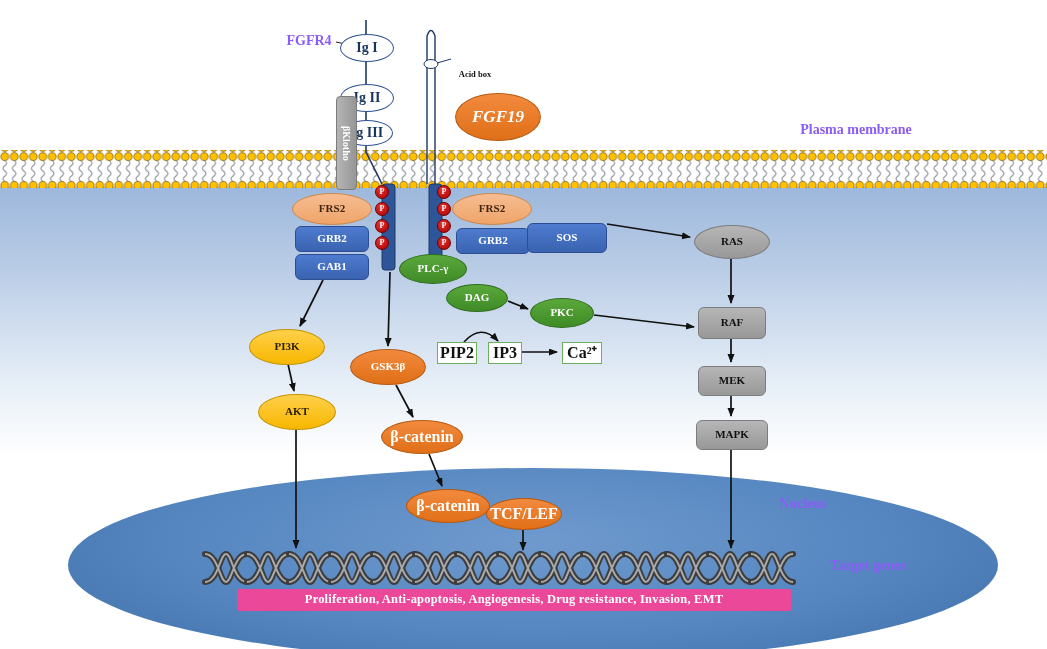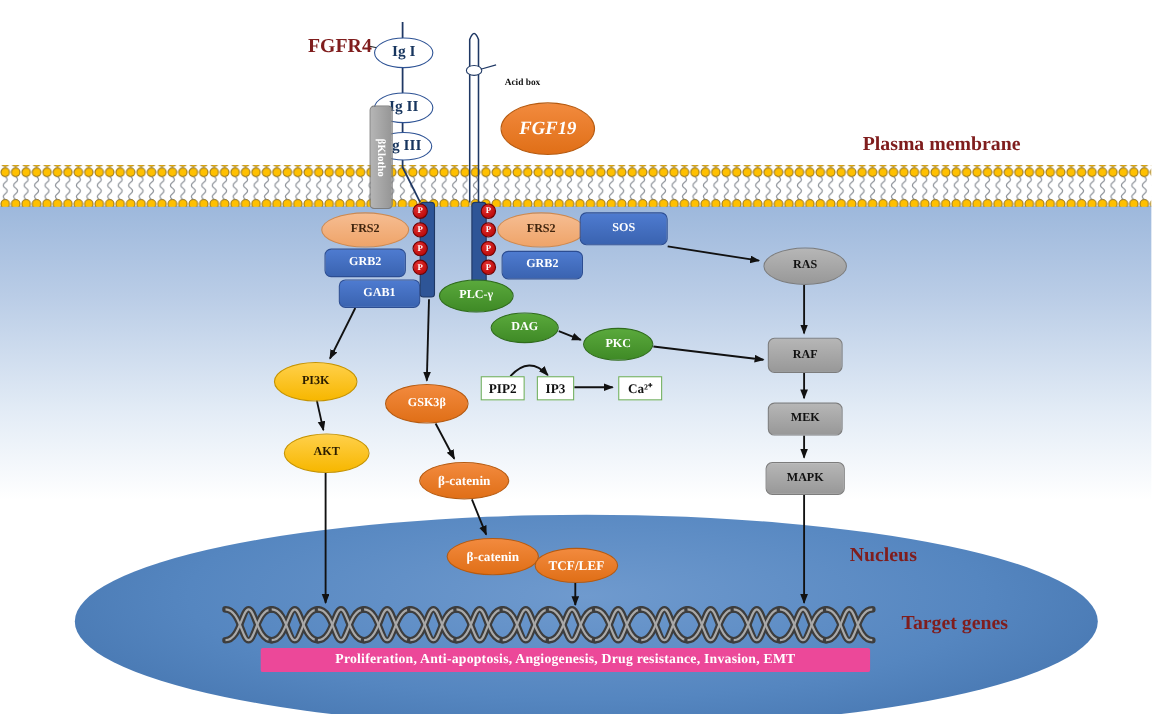--- a/index.html
+++ b/index.html
@@ -24,28 +24,28 @@
   }
   .ellipse { border-radius:50%; }
   .rrect   { border-radius:6px; }
   .n-orange { background:linear-gradient(180deg,#f28a3e,#e06f17); border:1px solid #b55a10; color:#fff; }
   .n-tan    { background:linear-gradient(180deg,#f6bd92,#efa469); border:1px solid #cd8950; color:#40250e; }
   .n-blue   { background:linear-gradient(180deg,#4e7bd0,#3a63b0); border:1px solid #2c4d92; color:#fff; }
   .n-green  { background:linear-gradient(180deg,#5aa93c,#3f8a26); border:1px solid #2f6b1c; color:#fff; }
   .n-gold   { background:linear-gradient(180deg,#ffd04a,#f7b700); border:1px solid #c59300; color:#2b1d00; }
   .n-gray   { background:linear-gradient(180deg,#b6b6b6,#989898); border:1px solid #7c7c7c; color:#111; }
   .n-box    { background:#fff; border:1px solid #6fae5f; color:#111; }
-  .fs11 { font-size:11px; } .fs12 { font-size:17px;font-style:italic; } .fs10 { font-size:12px; }
+  .fs11 { font-size:11px; } .fs12 { font-size:17px;font-style:italic; } .fs10 { font-size:16px; }
   .loop { background:#fff; border:1.2px solid #2E5395; border-radius:50%; color:#17355e; font-size:14px; }
   .plabel {
     width:12px; height:12px; border-radius:50%; z-index:4;
     background:radial-gradient(circle at 35% 30%, #e33030, #b00000); border:1px solid #6e0000;
     color:#fff; font-size:8px;
   }
-  .biglabel { font-size:18px; color:#7f1d1d; z-index:3; }
+  .biglabel { font-size:14px; color:#8b5cf6; z-index:3; }
   .smlabel  { font-size:8.5px; color:#111; z-index:3; }
   .bar {
     background:#ec4899; color:#fff; font-size:12.5px; letter-spacing:0.2px; z-index:3;
     border-radius:2px;
   }
   .vtext { writing-mode:vertical-rl; text-orientation:mixed; }
   #bklotho {
     position:absolute; z-index:3; display:flex; align-items:center; justify-content:center;
     background:linear-gradient(90deg,#b5b5b5,#969696); border:1px solid #7d7d7d; border-radius:4px;
     color:#fff; font-size:10px; font-weight:bold;
@@ -149,22 +149,22 @@
   <div class="plabel" style="left:375px;top:236px;">P</div>
   <div class="plabel" style="left:437px;top:185px;">P</div>
   <div class="plabel" style="left:437px;top:202px;">P</div>
   <div class="plabel" style="left:437px;top:219px;">P</div>
   <div class="plabel" style="left:437px;top:236px;">P</div>
 
   <div class="node ellipse n-tan fs11" style="left:292px;top:193px;width:78px;height:30px;">FRS2</div>
   <div class="node ellipse n-tan fs11" style="left:452px;top:193px;width:78px;height:30px;">FRS2</div>
   <div class="node rrect n-blue fs11" style="left:295px;top:226px;width:72px;height:24px;">GRB2</div>
   <div class="node rrect n-blue fs11" style="left:456px;top:228px;width:72px;height:24px;">GRB2</div>
-  <div class="node rrect n-blue fs11" style="left:295px;top:254px;width:72px;height:24px;margin-left:13px;">GAB1</div>
-  <div class="node rrect n-blue fs11" style="left:527px;top:193px;width:78px;height:28px;">SOS</div>
+  <div class="node rrect n-blue fs11" style="left:295px;top:254px;width:72px;height:24px;">GAB1</div>
+  <div class="node rrect n-blue fs11" style="left:527px;top:223px;width:78px;height:28px;">SOS</div>
 
   <div class="node ellipse n-green fs11" style="left:399px;top:254px;width:66px;height:28px;">PLC-γ</div>
   <div class="node ellipse n-green fs11" style="left:446px;top:284px;width:60px;height:26px;">DAG</div>
   <div class="node ellipse n-green fs11" style="left:530px;top:298px;width:62px;height:28px;">PKC</div>
   <div class="node n-box fs10" style="left:437px;top:342px;width:38px;height:20px;">PIP2</div>
   <div class="node n-box fs10" style="left:488px;top:342px;width:32px;height:20px;">IP3</div>
   <div class="node n-box fs10" style="left:562px;top:342px;width:38px;height:20px;">Ca²⁺</div>
 
   <div class="node ellipse n-gold fs11" style="left:249px;top:329px;width:74px;height:34px;">PI3K</div>
   <div class="node ellipse n-gold fs11" style="left:258px;top:394px;width:76px;height:34px;">AKT</div>

